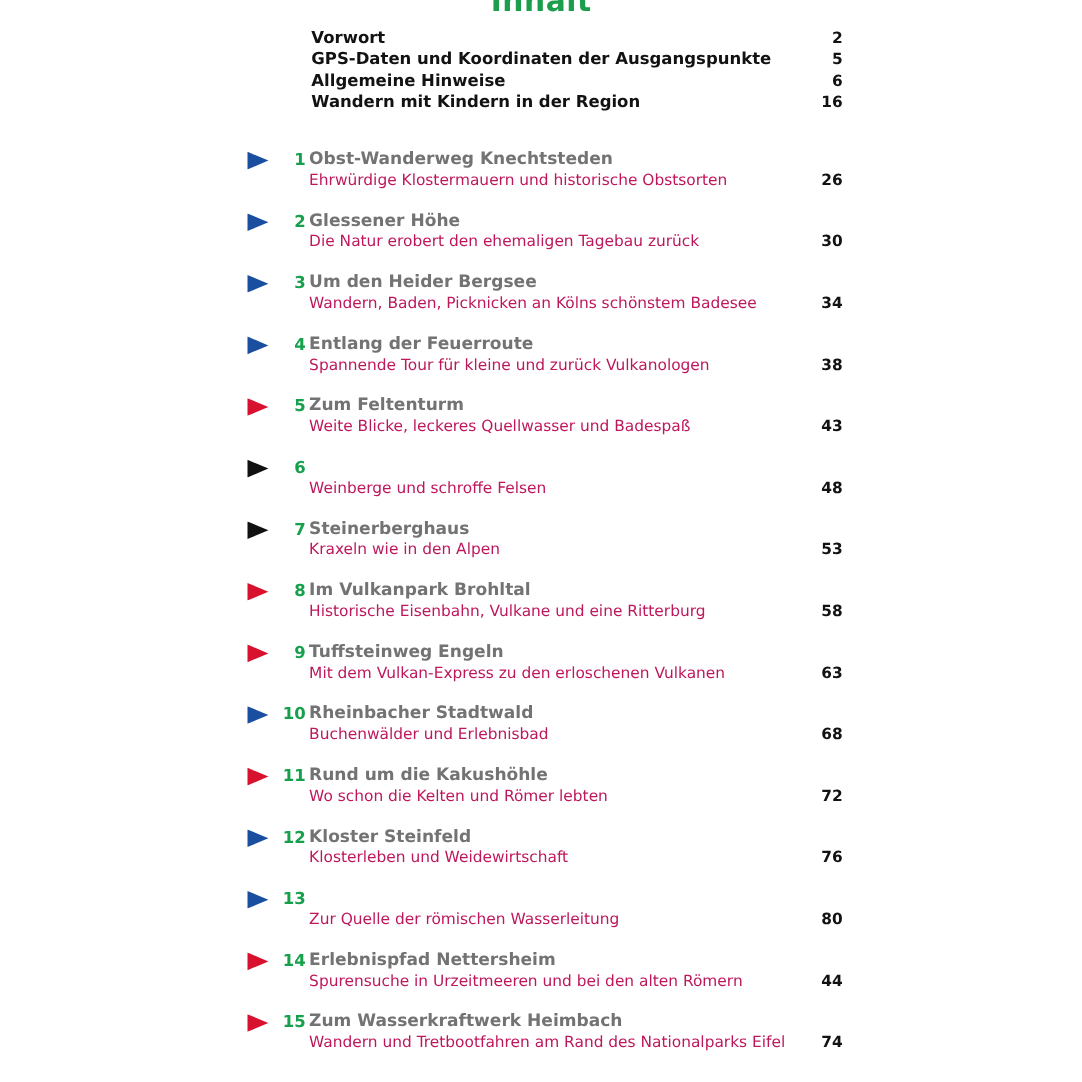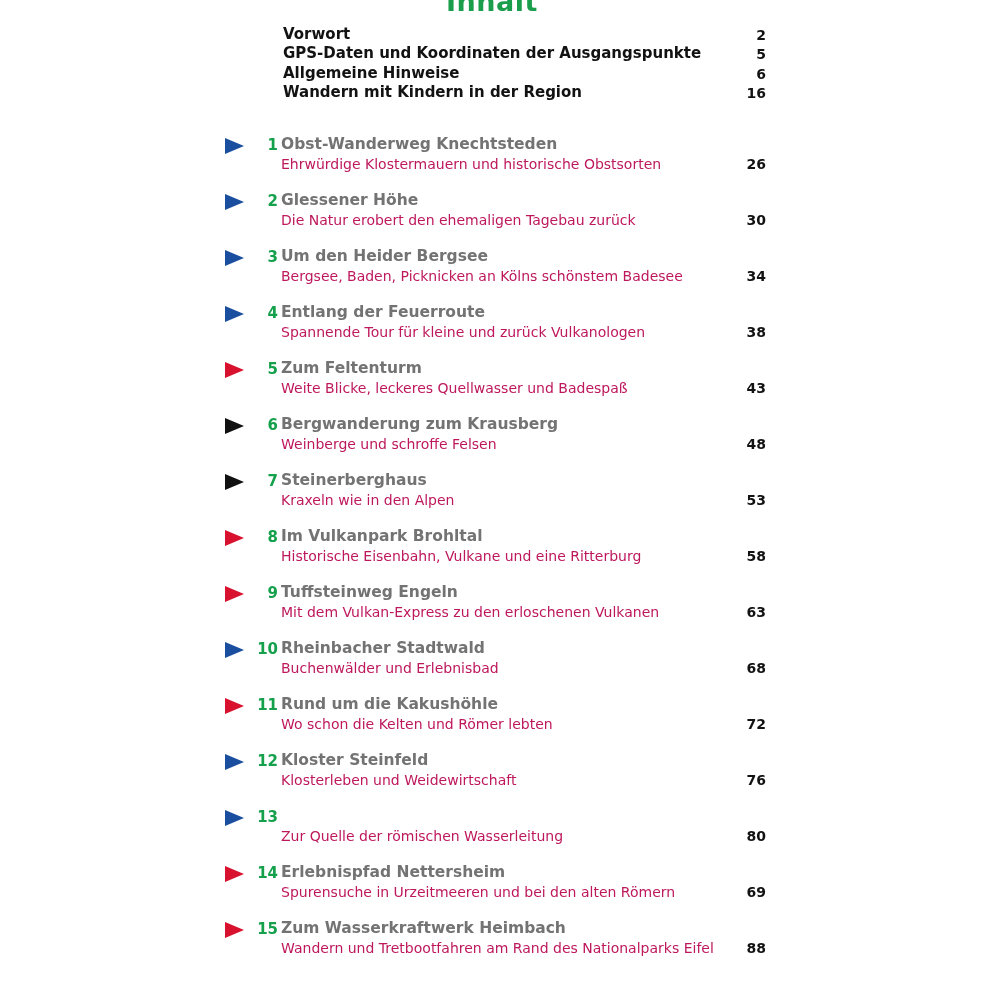--- a/index.html
+++ b/index.html
@@ -172,21 +172,21 @@
     </div>
 
     <div class="tour">
       <span class="flag">
         <svg width="22" height="16" viewBox="0 0 22 16">
             <path d="M1 0 L1 16 L20 8 Z" fill="#1a4fa0"></path>
           </svg>
       </span>
       <span class="num">3</span>
       <span class="tour-title">Um den Heider Bergsee</span>
-      <span class="tour-sub">Bergsee, Baden, Picknicken an Kölns schönstem Badesee</span>
+      <span class="tour-sub">Wandern, Baden, Picknicken an Kölns schönstem Badesee</span>
       <span class="tour-page">34</span>
     </div>
 
     <div class="tour">
       <span class="flag">
         <svg width="22" height="16" viewBox="0 0 22 16">
             <path d="M1 0 L1 16 L20 8 Z" fill="#1a4fa0"></path>
           </svg>
       </span>
       <span class="num">4</span>
@@ -207,21 +207,20 @@
       <span class="tour-page">43</span>
     </div>
 
     <div class="tour">
       <span class="flag">
         <svg width="22" height="16" viewBox="0 0 22 16">
             <path d="M1 0 L1 16 L20 8 Z" fill="#111111"></path>
           </svg>
       </span>
       <span class="num">6</span>
-      <span class="tour-title">Bergwanderung zum Krausberg</span>
       <span class="tour-sub">Weinberge und schroffe Felsen</span>
       <span class="tour-page">48</span>
     </div>
 
     <div class="tour">
       <span class="flag">
         <svg width="22" height="16" viewBox="0 0 22 16">
             <path d="M1 0 L1 16 L20 8 Z" fill="#111111"></path>
           </svg>
       </span>
@@ -304,29 +303,29 @@
 
     <div class="tour">
       <span class="flag">
         <svg width="22" height="16" viewBox="0 0 22 16">
             <path d="M1 0 L1 16 L20 8 Z" fill="#d8122e"></path>
           </svg>
       </span>
       <span class="num">14</span>
       <span class="tour-title">Erlebnispfad Nettersheim</span>
       <span class="tour-sub">Spurensuche in Urzeitmeeren und bei den alten Römern</span>
-      <span class="tour-page">69</span>
+      <span class="tour-page">44</span>
     </div>
 
     <div class="tour">
       <span class="flag">
         <svg width="22" height="16" viewBox="0 0 22 16">
             <path d="M1 0 L1 16 L20 8 Z" fill="#d8122e"></path>
           </svg>
       </span>
       <span class="num">15</span>
       <span class="tour-title">Zum Wasserkraftwerk Heimbach</span>
       <span class="tour-sub">Wandern und Tretbootfahren am Rand des Nationalparks Eifel</span>
-      <span class="tour-page">88</span>
+      <span class="tour-page">74</span>
     </div>
 
   </div>
 </div>
 
 </body></html>

